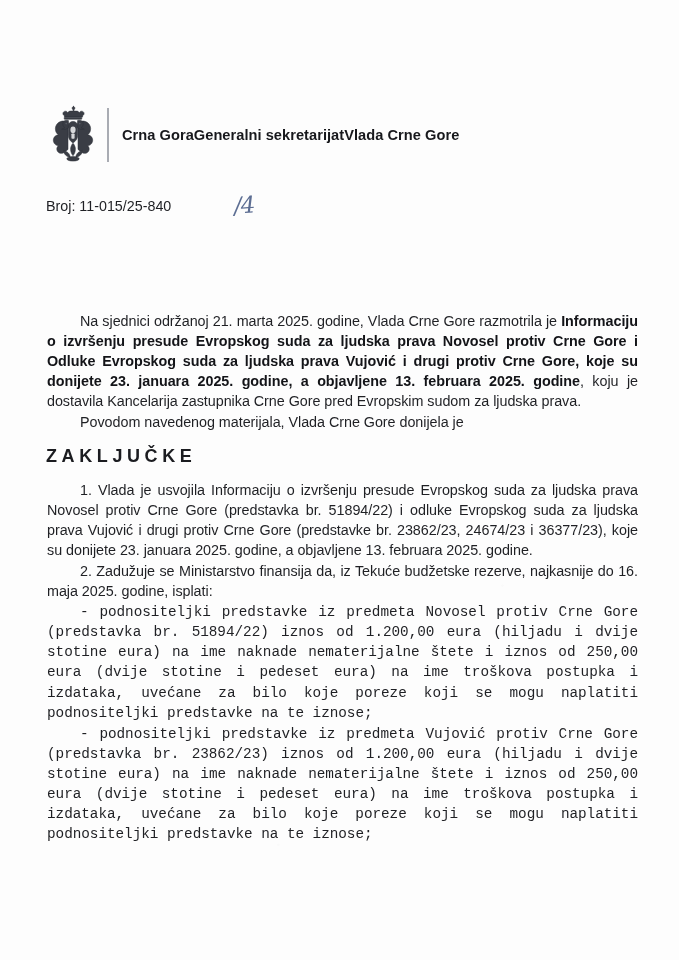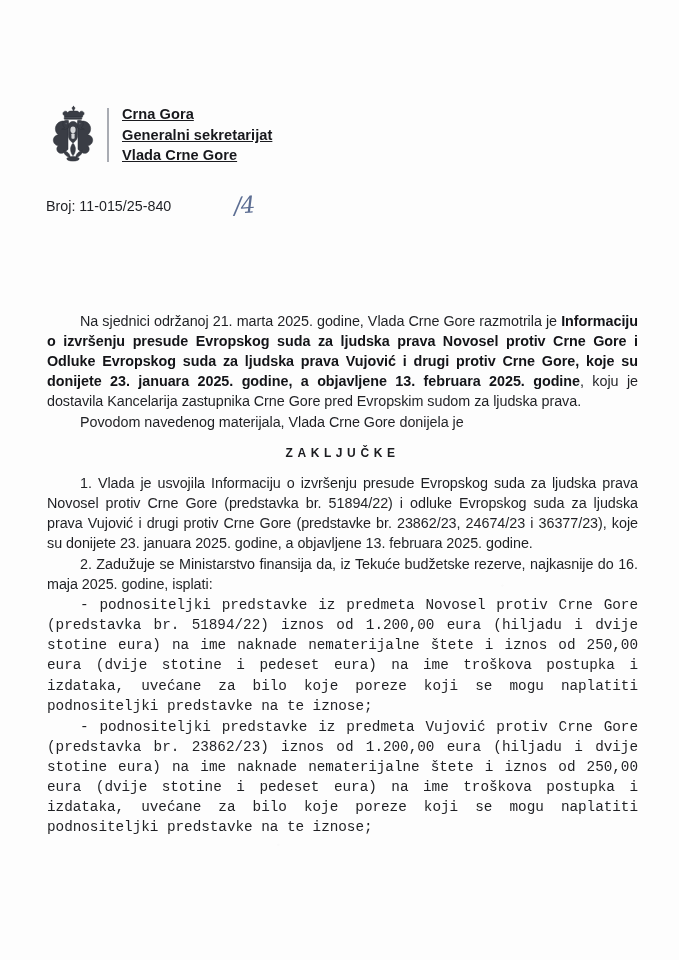--- a/index.html
+++ b/index.html
@@ -53,23 +53,22 @@
   .crest-divider {
     width: 2px;
     height: 54px;
     background: #a9acb3;
     margin-left: 7px;
     margin-right: 13px;
     flex: 0 0 2px;
   }
   .lh-text {
     display: flex;
-    flex-direction: column;
+    flex-direction: row;
     justify-content: center;
-    text-decoration: underline;
   }
   .lh-line {
     font-size: 14.6px;
     font-weight: bold;
     line-height: 20.5px;
     letter-spacing: 0.05px;
     color: #17181c;
     white-space: nowrap;
   }
 
@@ -127,22 +126,21 @@
     text-justify: inter-word;
     color: #1f2024;
     letter-spacing: -0.04px;
   }
   p.indent { text-indent: 33px; }
   p.dash   { text-indent: 33px; font-family: Liberation Mono, monospace; }
   b.bold   { font-weight: bold; color: #131418; }
 
   .zakljucke {
     margin: 13px 0 13px 0;
-    text-align: center;
-    font-size: 12px;
+    font-size: 18px;
     font-weight: bold;
     letter-spacing: 4.6px;
     color: #1b1c20;
   }
 </style>
 </head>
 <body>
 
 <div class="page">
   <div class="page-inner">

